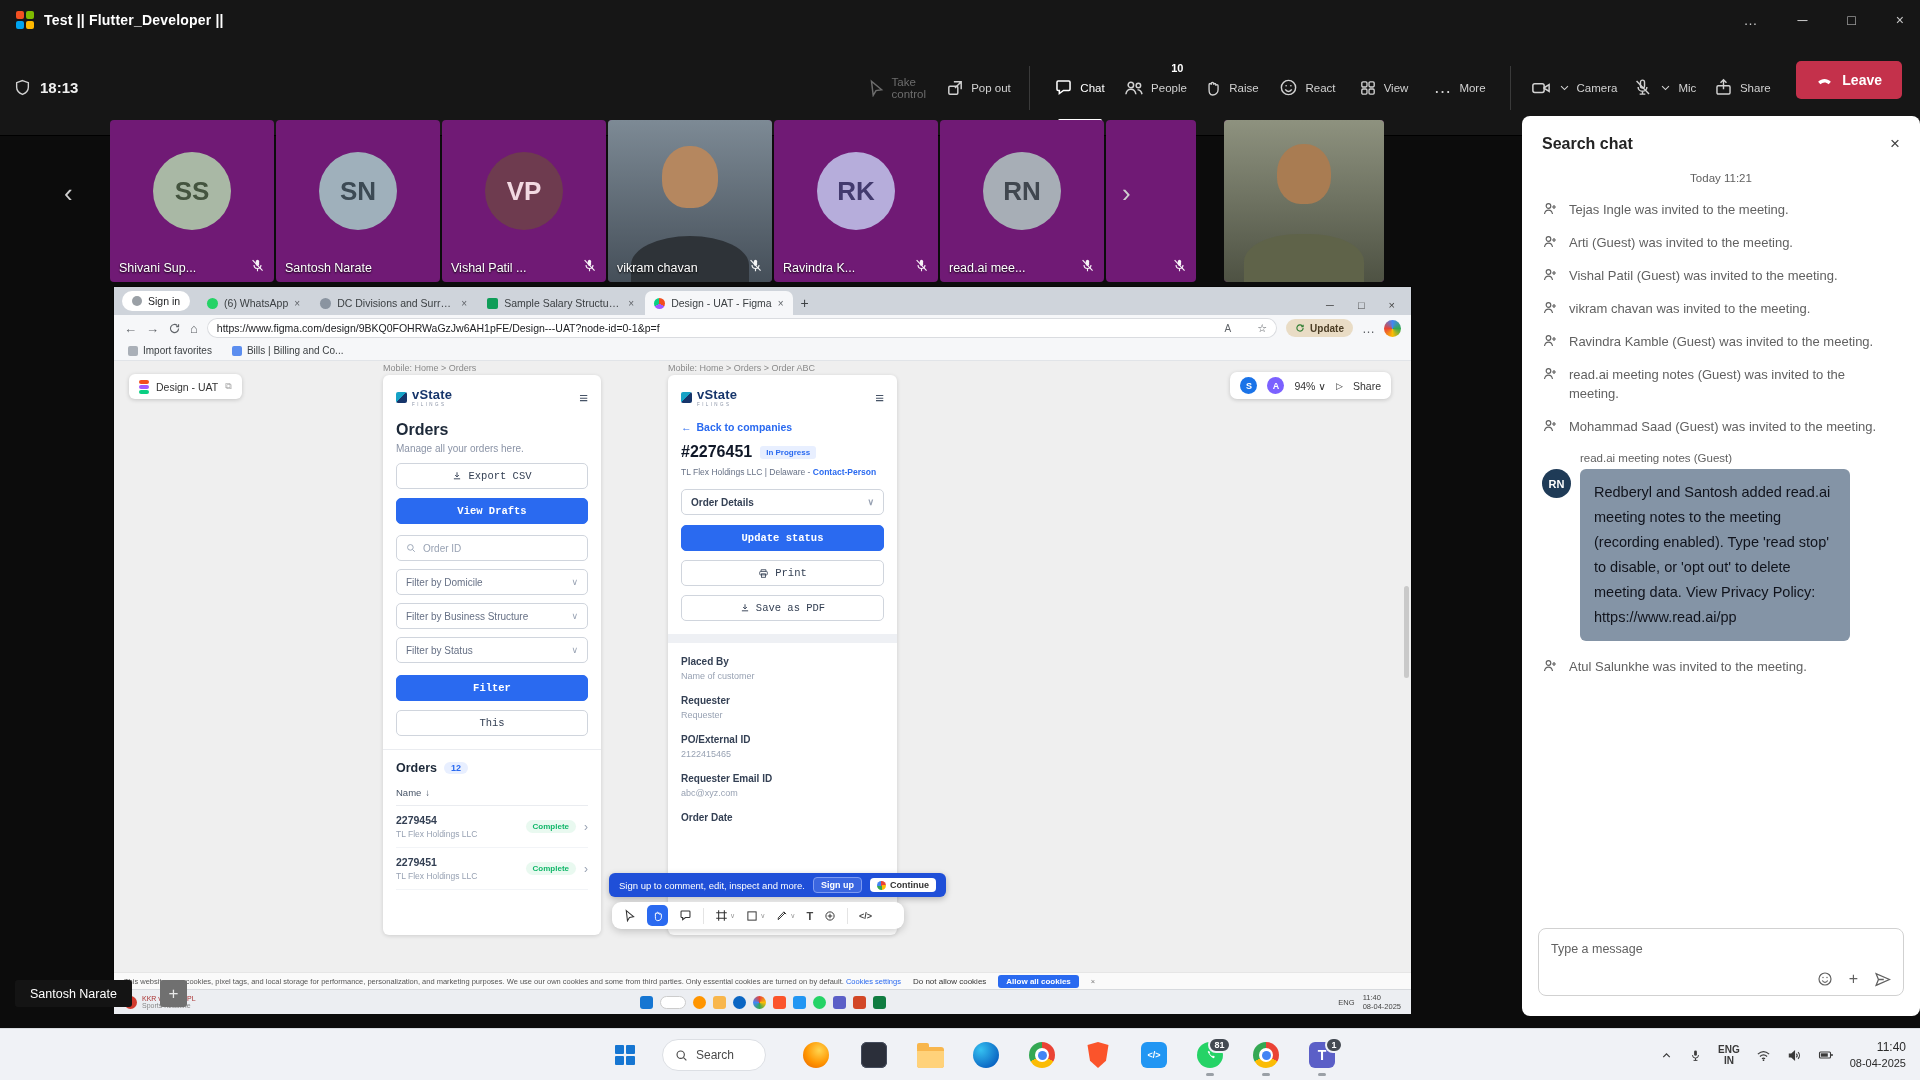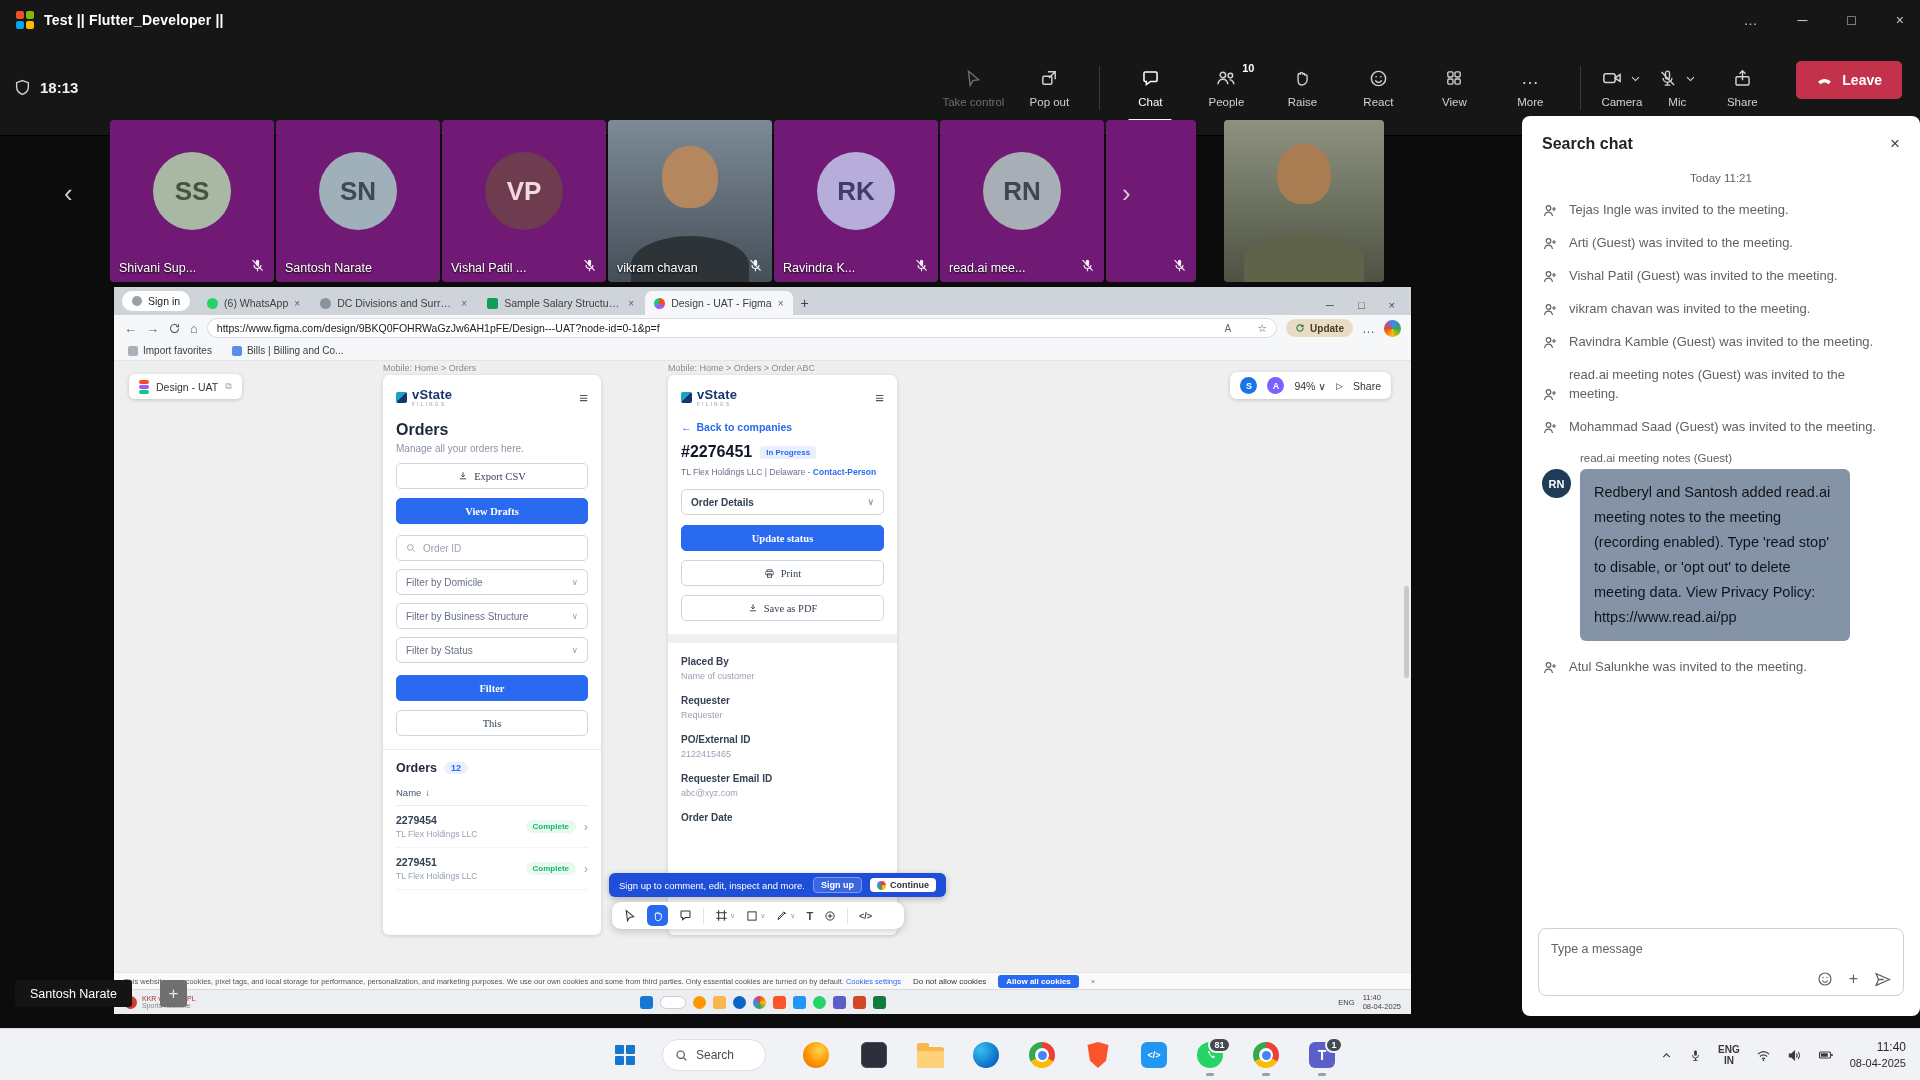--- a/index.html
+++ b/index.html
@@ -9,21 +9,21 @@
 
 .titlebar{position:absolute;top:0;left:0;right:0;height:40px;background:#161616;display:flex;align-items:center;padding:0 16px;color:#fff}
 .app-logo{width:18px;height:18px;display:grid;grid-template-columns:1fr 1fr;grid-template-rows:1fr 1fr;gap:2px;margin-right:10px}
 .app-logo span{border-radius:2px}
 .title-text{font-size:14px;font-weight:bold;letter-spacing:.2px}
 .win-controls{margin-left:auto;display:flex;gap:40px;color:#c9c9c9;font-size:14px;align-items:center}
 
 .callbar{position:absolute;top:40px;left:0;right:0;height:96px;background:#161616;display:flex;align-items:center;padding:0 14px;border-bottom:1px solid #000}
 .timer{display:flex;align-items:center;gap:9px;color:#f0f0f0;font-size:15px;font-weight:bold}
 .cb-right{margin-left:auto;display:flex;align-items:flex-end;gap:4px}
-.cbtn{position:relative;width:72px;height:72px;display:flex;flex-direction:column;align-items:center;justify-content:center;gap:7px;color:#d2d2d2;font-size:11.5px;border-radius:6px}
+.cbtn{position:relative;width:72px;height:72px;display:flex;flex-direction:row;align-items:center;justify-content:center;gap:7px;color:#d2d2d2;font-size:11.5px;border-radius:6px}
 .cbtn .ic{height:22px;display:flex;align-items:center;color:#d2d2d2}
 .cbtn.active .ic,.cbtn.active{color:#fff}
 .cbtn.active:after{content:"";position:absolute;bottom:2px;left:14px;right:14px;height:3px;background:#fff;border-radius:2px}
 .cbtn.disabled,.cbtn.disabled .ic{color:#6d6d6d}
 .split{width:auto;padding:0 6px}
 .split .row{display:flex;align-items:center;gap:8px}
 .vsep{width:1px;height:44px;background:#3a3a3a;margin:0 10px;align-self:center}
 .pbadge{position:absolute;top:10px;right:8px;color:#fff;font-size:11px;font-weight:bold}
 .leave-btn{background:#c4314b;color:#fff;height:38px;border-radius:5px;padding:0 20px;display:flex;align-items:center;gap:9px;font-size:14px;font-weight:bold;margin:0 4px 16px 14px;border:none;align-self:center}
 
@@ -70,21 +70,21 @@
 
 .mcard{position:absolute;background:#fff;border-radius:6px;box-shadow:0 1px 4px rgba(0,0,0,.14);padding:12px 13px;font-size:10px;color:#344054}
 .mhead{display:flex;align-items:center;justify-content:space-between;margin-bottom:14px}
 .vlogo{display:flex;align-items:center;gap:5px}
 .vmark{width:11px;height:11px;background:linear-gradient(135deg,#17a2c6 50%,#16356b 50%);border-radius:2px}
 .vtxt b{font-size:13px;color:#16356b;letter-spacing:.2px}
 .vtxt i{display:block;font-style:normal;font-size:4.5px;letter-spacing:2.4px;color:#8a93a6}
 .hamb{font-size:15px;color:#475467}
 .mtitle{font-size:16px;font-weight:bold;color:#1d2939;margin-top:6px}
 .msub{font-size:10px;color:#8a93a6;margin-top:4px}
-.obtn{width:100%;height:26px;border:1px solid #d0d5dd;border-radius:5px;background:#fff;color:#344054;font-size:10.5px;display:flex;align-items:center;justify-content:center;gap:6px;margin-top:9px;font-family:Liberation Serif, serif}
+.obtn{width:100%;height:26px;border:1px solid #d0d5dd;border-radius:5px;background:#fff;color:#344054;font-size:10.5px;display:flex;align-items:center;justify-content:center;gap:6px;margin-top:9px;font-family:Liberation Mono, monospace}
 .obtn.blue{background:#2a6af0;border-color:#2a6af0;color:#fff;font-weight:bold}
 .oinput{width:100%;height:26px;border:1px solid #d0d5dd;border-radius:5px;display:flex;align-items:center;gap:7px;padding:0 9px;color:#98a2b3;margin-top:11px}
 .osel{width:100%;height:26px;border:1px solid #d0d5dd;border-radius:5px;display:flex;align-items:center;justify-content:space-between;padding:0 9px;color:#667085;margin-top:8px}
 .osel .car{color:#98a2b3;font-size:9px}
 .mdiv{height:1px;background:#eaecf0;margin:13px -13px 0}
 .ordrow{display:flex;align-items:center;gap:7px;margin-top:11px}
 .ordrow b{font-size:12.5px;color:#1d2939}
 .cntbadge{background:#e8efff;color:#2a6af0;border-radius:9px;font-size:9px;padding:1px 7px;font-weight:bold}
 .colhead{display:flex;align-items:center;gap:4px;color:#475467;font-size:9.5px;margin-top:12px;padding-bottom:7px;border-bottom:1px solid #eaecf0}
 .lrow{display:flex;align-items:center;padding:8px 0;border-bottom:1px solid #f2f4f7}
@@ -127,21 +127,21 @@
 
 .presenter-tag{position:absolute;left:15px;top:980px;height:27px;background:#141414;color:#fff;display:flex;align-items:center;padding:0 15px;font-size:12.5px;border-radius:3px;z-index:6}
 .share-plus{position:absolute;left:160px;top:980px;width:27px;height:27px;background:#707070;color:#e8e8e8;display:flex;align-items:center;justify-content:center;font-size:17px;border-radius:3px;z-index:6}
 
 .chat-panel{position:absolute;left:1522px;top:116px;width:398px;height:900px;background:#fff;border-radius:8px;display:flex;flex-direction:column;overflow:hidden}
 .chat-header{display:flex;align-items:center;padding:18px 20px 8px}
 .chat-title{font-size:16px;font-weight:bold;color:#242424}
 .chat-close{margin-left:auto;color:#424242;font-size:17px}
 .chat-scroll{flex:1;padding:2px 20px 0}
 .date-header{text-align:center;font-size:11.5px;color:#616161;margin:8px 0 16px}
-.sysmsg{display:flex;gap:11px;color:#616161;font-size:13px;line-height:19px;margin-bottom:14px;align-items:flex-end;padding-right:14px}
+.sysmsg{display:flex;gap:11px;color:#616161;font-size:13px;line-height:19px;margin-bottom:14px;align-items:flex-start;padding-right:14px}
 .sysmsg .sic{flex:none;margin-top:1px}
 .bot-name{font-size:11.5px;color:#616161;margin:16px 0 5px 38px}
 .bot-row{display:flex;gap:9px;align-items:flex-start}
 .bot-avatar{width:29px;height:29px;border-radius:50%;background:#1f3b57;color:#fff;font-size:11px;font-weight:bold;display:flex;align-items:center;justify-content:center;flex:none}
 .bot-bubble{background:#8494a6;border-radius:6px;padding:11px 14px;font-size:14.5px;line-height:25px;color:#10131c;max-width:270px}
 .after-msg{margin-top:16px}
 .chat-input-wrap{padding:10px 16px 20px}
 .chat-input-box{border:1px solid #d1d1d1;border-radius:8px;height:68px;position:relative;padding:10px 12px}
 .chat-input{border:none;outline:none;font-size:12.5px;color:#242424;width:100%;background:transparent;font-family:"Liberation Sans",sans-serif}
 .chat-input::placeholder{color:#616161}

